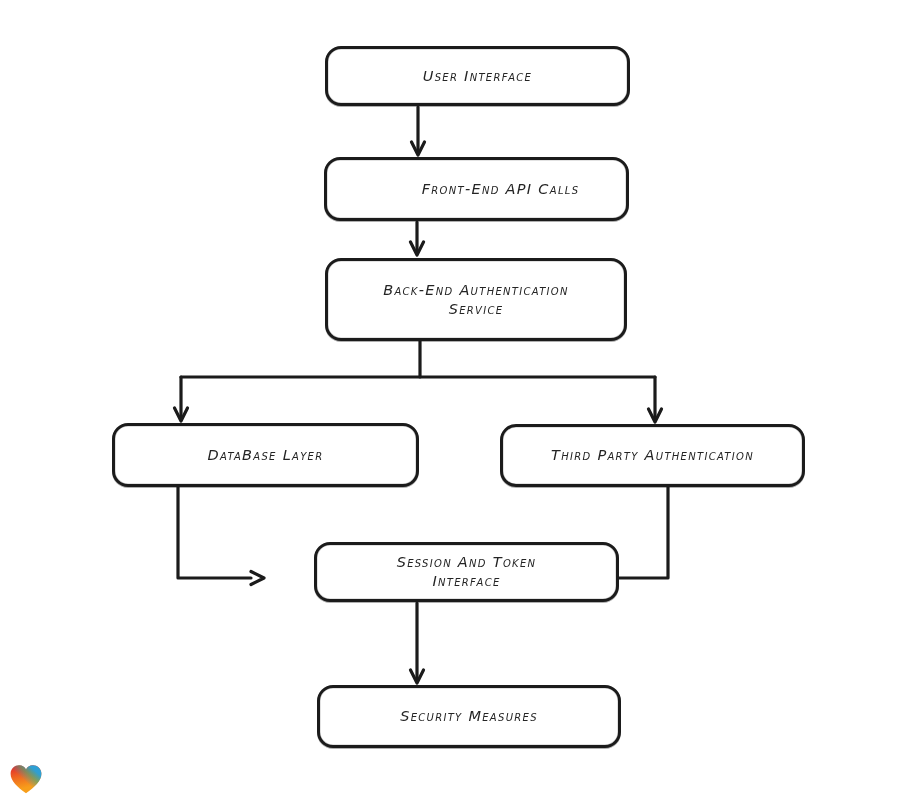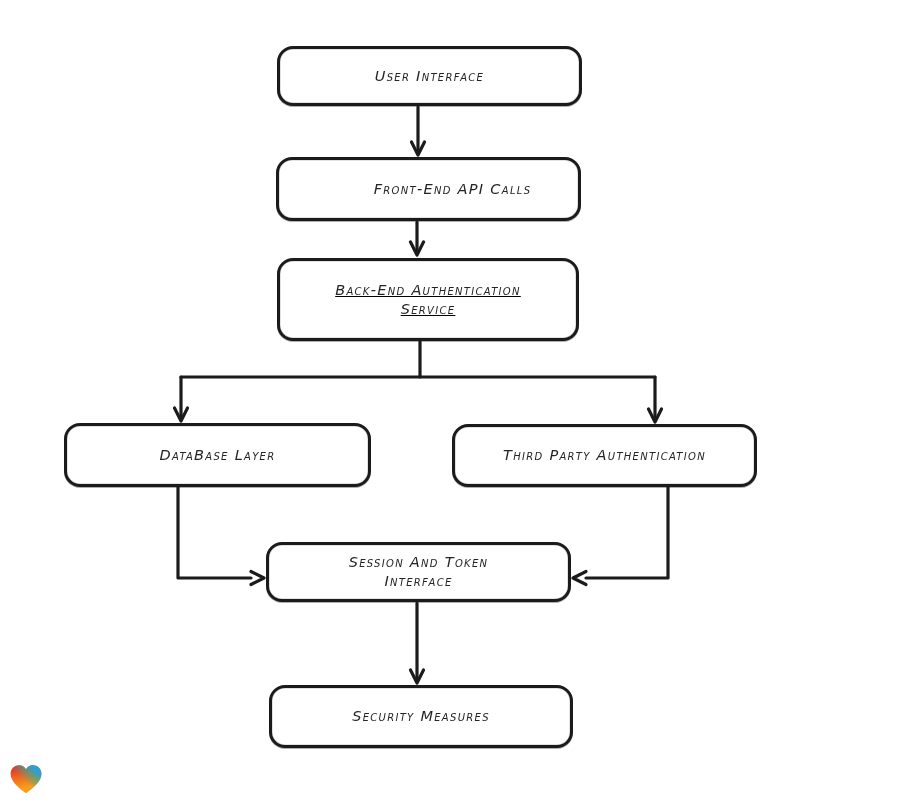--- a/index.html
+++ b/index.html
@@ -21,35 +21,36 @@
     position: absolute;
     box-sizing: border-box;
     background: #ffffff;
     border: 3.5px solid #1b1b1b;
     border-radius: 16px;
     box-shadow: 0 1px 0 rgba(27,27,27,0.35), inset 0 0 0 0.5px rgba(27,27,27,0.25);
     display: flex;
     align-items: center;
     justify-content: center;
     text-align: center;
+    margin-left: 48px;
   }
   .node .label {
     font-style: italic;
     font-variant: small-caps;
     font-size: 14.5px;
     letter-spacing: 1.3px;
     line-height: 19px;
     color: #242424;
     white-space: pre-line;
     padding: 0 10px;
   }
   
   .n0 { left: 277px; top: 46px;  width: 305px; height: 60px; }
   .n1 { left: 276px; top: 157px; width: 305px; height: 64px; padding-left: 48px; }
-  .n2 { left: 277px; top: 258px; width: 302px; height: 83px; text-decoration: underline; }
+  .n2 { left: 277px; top: 258px; width: 302px; height: 83px; }
   .n3 { left: 64px;  top: 423px; width: 307px; height: 64px; }
   .n4 { left: 452px; top: 424px; width: 305px; height: 63px; }
   .n5 { left: 266px; top: 542px; width: 305px; height: 60px; }
   .n6 { left: 269px; top: 685px; width: 304px; height: 63px; text-align: right; }
   .logo {
     position: absolute;
     left: 9px; top: 763px;
     width: 34px; height: 33px;
   }
 </style>

